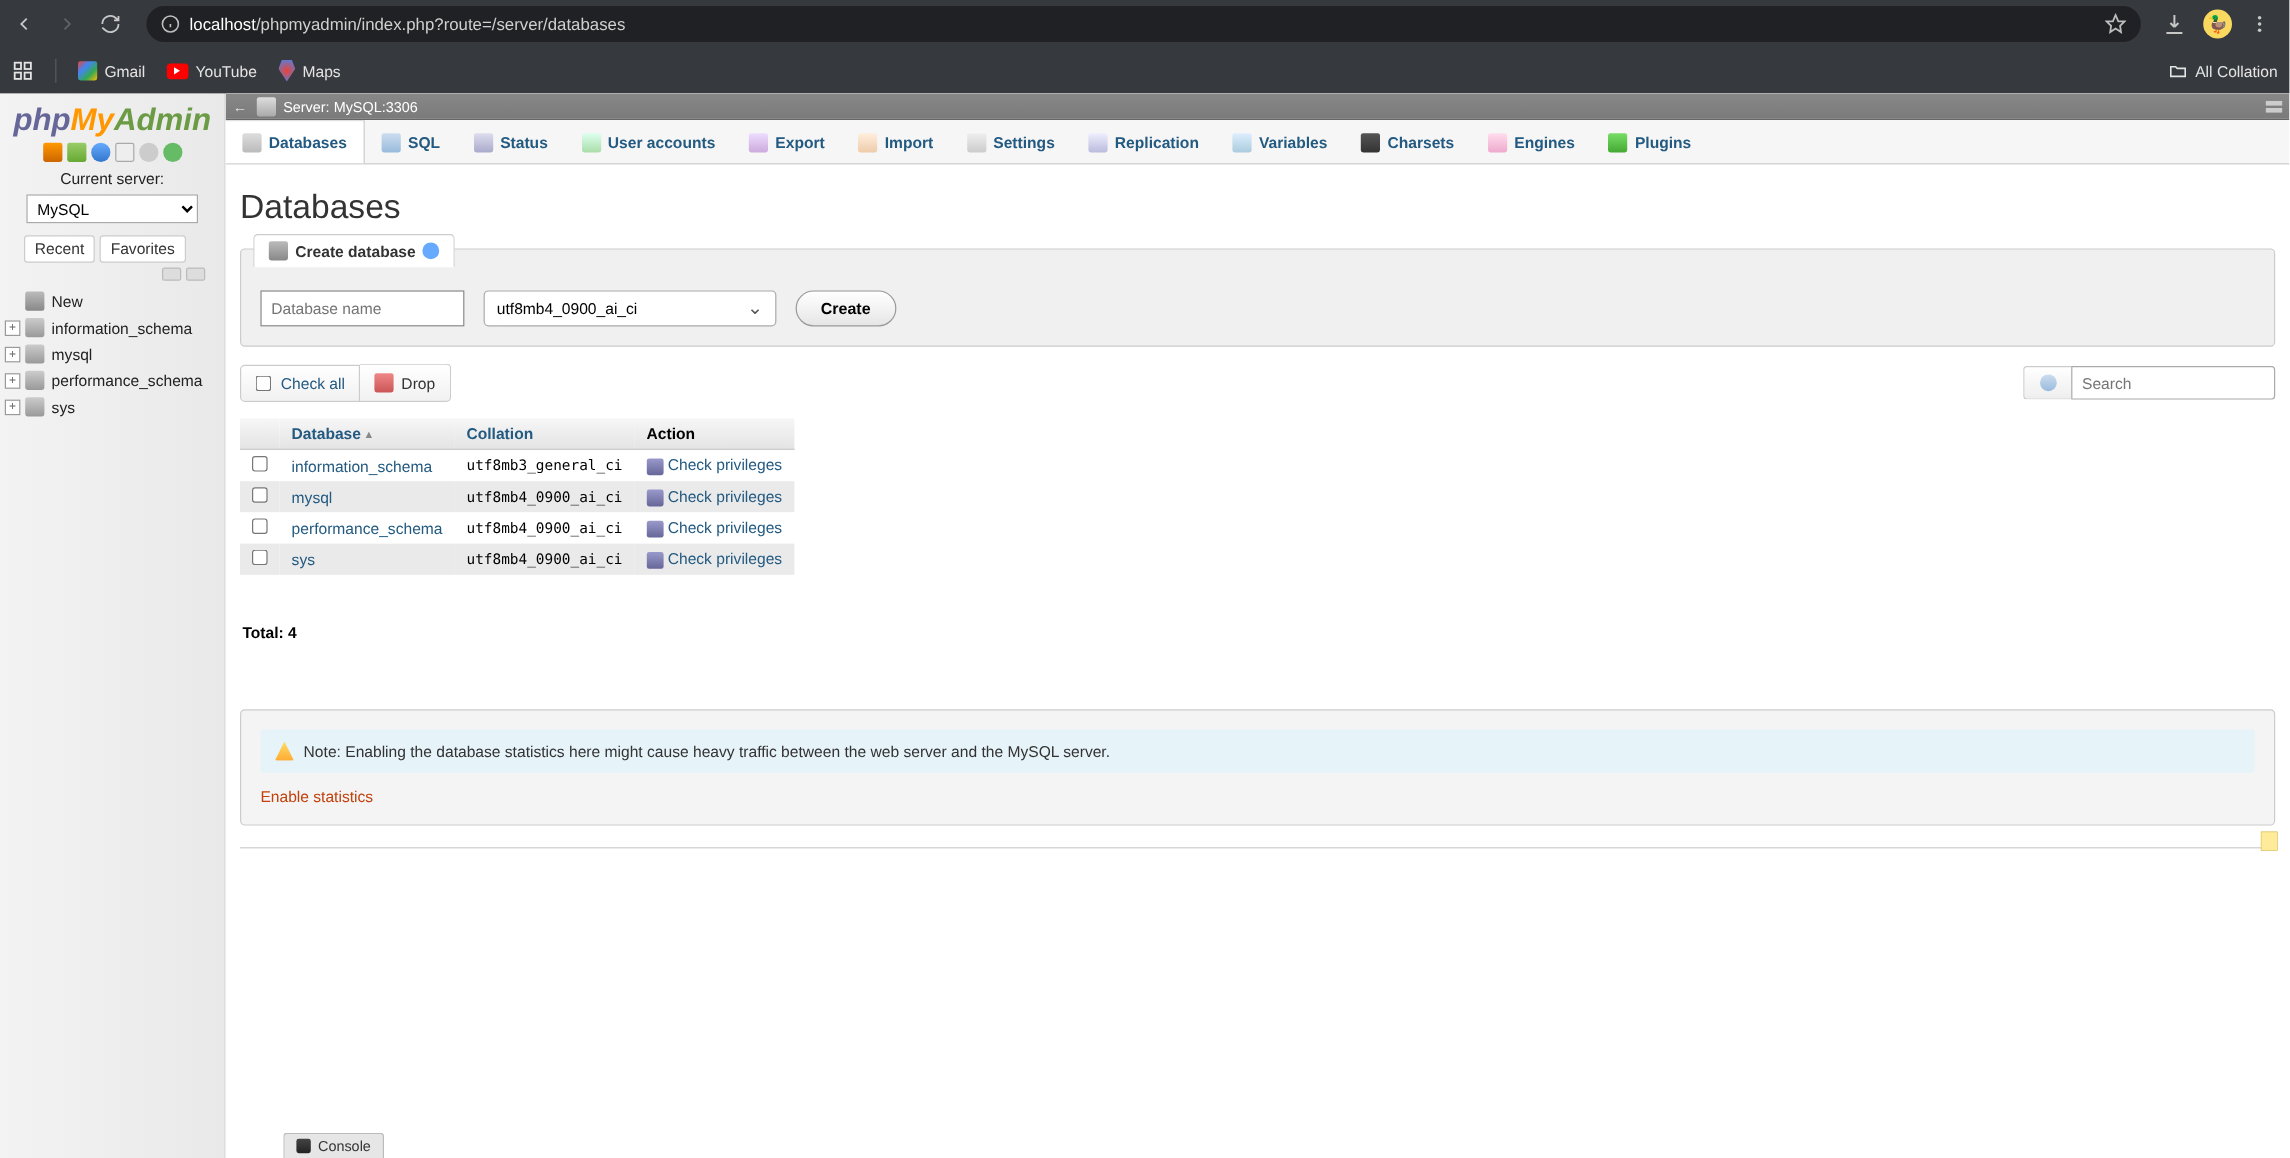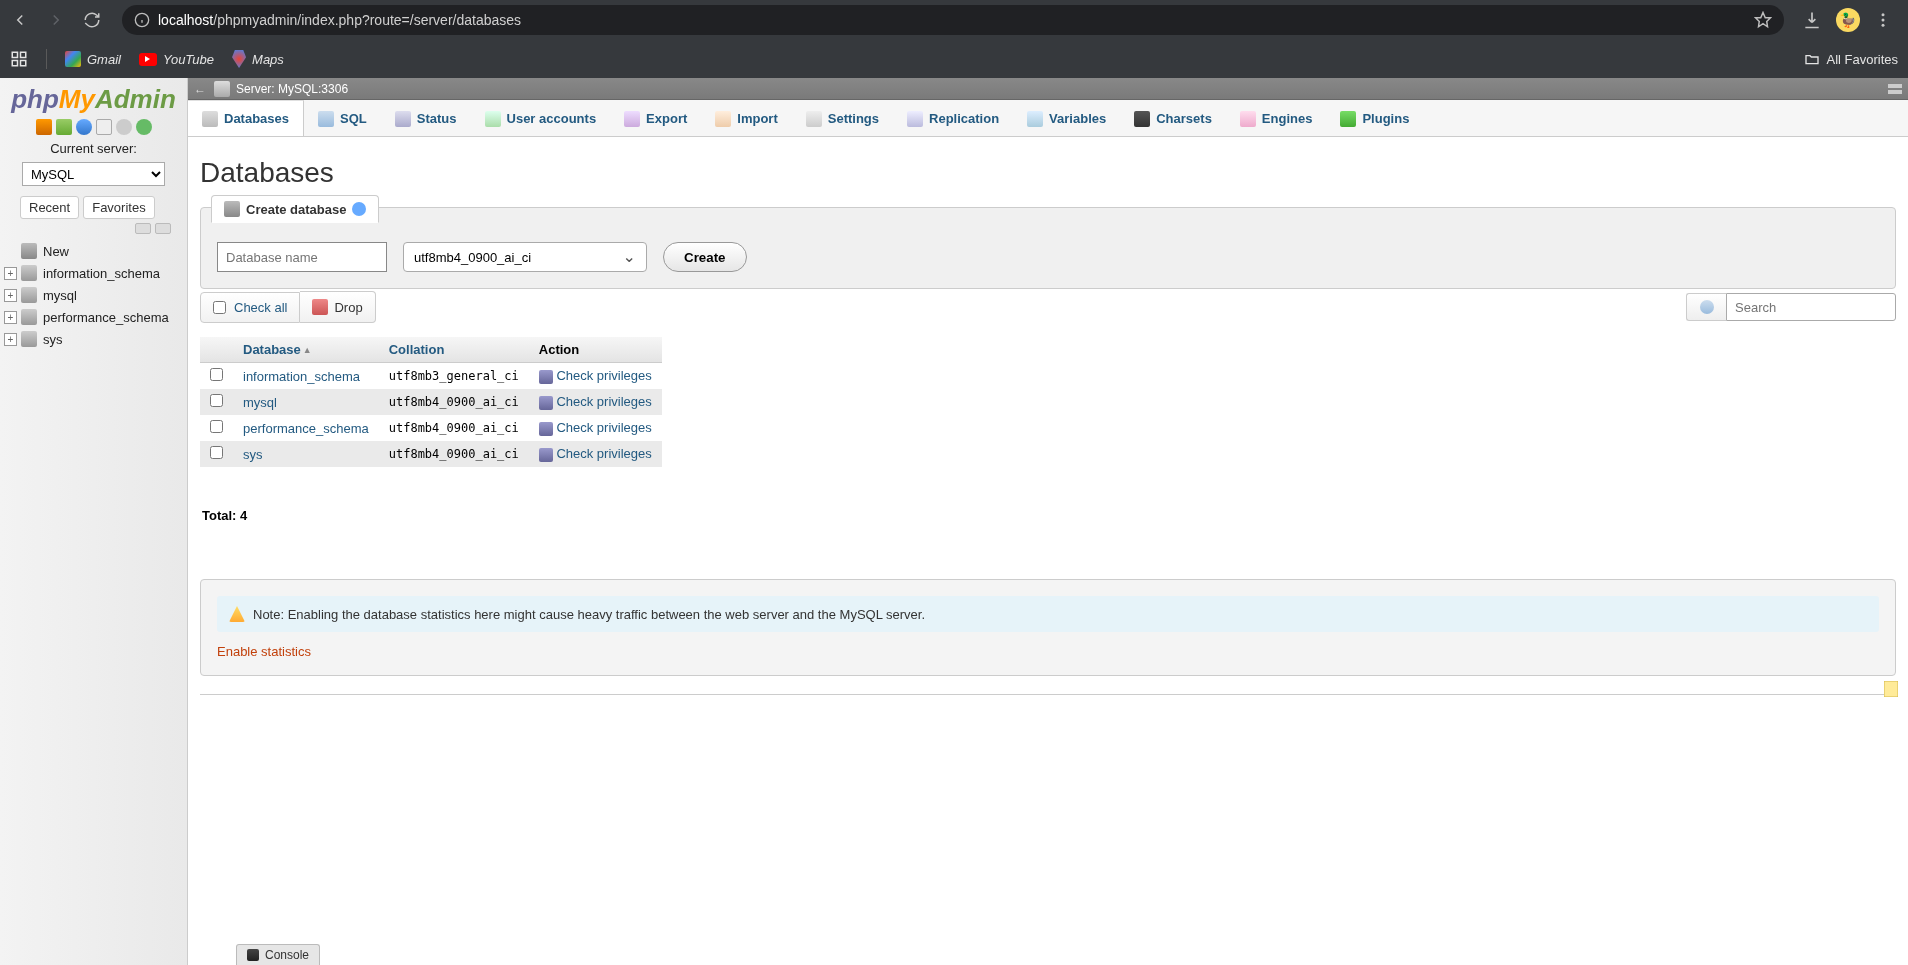--- a/index.html
+++ b/index.html
@@ -9,21 +9,21 @@
 .browser-chrome { background: #36393d; height: 78px; display: flex; flex-direction: column; }
 .browser-top { display: flex; align-items: center; height: 40px; padding: 0 8px; gap: 12px; }
 .nav-btn { width: 24px; height: 24px; display: flex; align-items: center; justify-content: center; color: #c7c7c7; cursor: pointer; }
 .nav-btn.disabled { color: #5f6267; }
 .addr-bar { flex: 1; background: #202124; border-radius: 16px; height: 30px; display: flex; align-items: center; padding: 0 12px; color: #d0d0d0; gap: 8px; margin: 0 6px; }
 .addr-text { color: #d0d0d0; font-size: 14px; }
 .addr-text .host { color: #fff; }
 .chrome-right { display: flex; align-items: center; gap: 14px; color: #c7c7c7; padding-right: 8px; }
 .avatar { width: 24px; height: 24px; border-radius: 50%; background: #fad961; display: flex; align-items: center; justify-content: center; font-size: 14px; }
 .bookmarks-bar { display: flex; align-items: center; height: 38px; padding: 0 10px; gap: 16px; color: #e4e4e4; font-size: 13px; justify-content: space-between; }
-.bm-left { display: flex; align-items: center; gap: 18px; font-style: italic; }
+.bm-left { display: flex; align-items: center; gap: 18px; }
 .bm-item { display: flex; align-items: center; gap: 6px; cursor: pointer; }
 .bm-sep { width: 1px; height: 20px; background: #5a5a5a; }
 .gmail-icon { background: linear-gradient(135deg,#ea4335,#4285f4,#34a853,#fbbc05); width:16px;height:16px;border-radius:2px;}
 .yt-icon { background:#ff0000; width:18px;height:13px; border-radius:3px; display:flex;align-items:center;justify-content:center;}
 .yt-icon::after{content:"";border-left:5px solid #fff;border-top:3px solid transparent;border-bottom:3px solid transparent;}
 .maps-icon { width:14px;height:18px;background:radial-gradient(circle,#ea4335,#4285f4);clip-path:polygon(50% 100%,0 40%,20% 0,80% 0,100% 40%);}
 
 
 .app { display: flex; height: calc(100vh - 78px); }
 .sidebar { width: 188px; background: linear-gradient(to right,#f3f3f3,#e9e9e9); border-right: 1px solid #ccc; display: flex; flex-direction: column; }
@@ -55,21 +55,21 @@
 .nowrap-icon { position: absolute; right: 6px; width: 14px; height: 10px; }
 
 .topmenu { display: flex; background: #f6f6f6; border-bottom: 1px solid #ccc; height: 37px; align-items: stretch; }
 .topmenu-item { display: flex; align-items: center; gap: 6px; padding: 0 14px; color: #235a81; font-weight: bold; font-size: 13px; cursor: pointer; border-top: 1px solid transparent; }
 .topmenu-item.active { background: #fff; border-top: 1px solid #e0e0e0; border-right: 1px solid #ccc; }
 .topmenu-item .ticon { width: 16px; height: 16px; }
 
 .content { padding: 18px 12px 40px 12px; }
 h2.page-title { font-size: 28px; font-weight: normal; color: #333; margin: 2px 0 18px 0; }
 
-.fieldset { border: 1px solid #ccc; border-radius: 4px; padding: 34px 16px 16px 16px; position: relative; background: #f0f0f0; margin-bottom: 2px; }
+.fieldset { border: 1px solid #ccc; border-radius: 4px; padding: 34px 16px 16px 16px; position: relative; background: #f0f0f0; margin-bottom: 14px; }
 .legend-tab { position: absolute; top: -13px; left: 10px; background: #fff; border: 1px solid #ccc; border-bottom: 1px solid #fff; border-radius: 4px 4px 0 0; padding: 5px 12px; font-weight: bold; display: flex; align-items: center; gap: 6px; color: #333; }
 .create-row { display: flex; gap: 16px; align-items: center; }
 .dbname-input { width: 170px; height: 30px; border: 1px solid #888; padding: 0 8px; font-size: 13px; background: #fff; }
 .collation-select { width: 244px; height: 30px; border: 1px solid #aaa; border-radius: 4px; background: #fff; padding: 0 28px 0 10px; font-size: 13px; position: relative; display: flex; align-items: center; }
 .collation-select::after { content: "⌄"; position: absolute; right: 10px; font-size: 16px; color: #555; top: 4px; }
 .create-btn { height: 30px; padding: 0 20px; border: 1px solid #999; border-radius: 16px; background: linear-gradient(#fff,#e6e6e6); font-weight: bold; cursor: pointer; }
 
 .actions-row { display: flex; align-items: center; gap: 0; margin-bottom: 14px; }
 .checkall-box { border: 1px solid #ccc; border-radius: 4px 0 0 4px; background: linear-gradient(#fff,#f1f1f1); padding: 7px 12px; display: flex; align-items: center; gap: 8px; }
 .checkall-box a { color: #235a81; text-decoration: none; }
@@ -195,21 +195,21 @@
         </div>
       <div class="bm-item">
           <span class="maps-icon"></span>
           <span>Maps</span>
         </div>
     </div>
     <div class="bm-item">
       <svg width="16" height="16" viewBox="0 0 24 24" fill="none" stroke="#e4e4e4" stroke-width="2">
           <path d="M3 7h6l2 2h10v10H3z"></path>
         </svg>
-      <span>All Favorites</span>
+      <span>All Collation</span>
     </div>
   </div>
 </div>
 
 <div class="app">
 
   <div class="sidebar">
     <div class="logo"><span class="php">php</span><span class="my">My</span><span class="admin">Admin</span></div>
     <div class="mini-icons">
       <span class="ic ic-home"></span>

